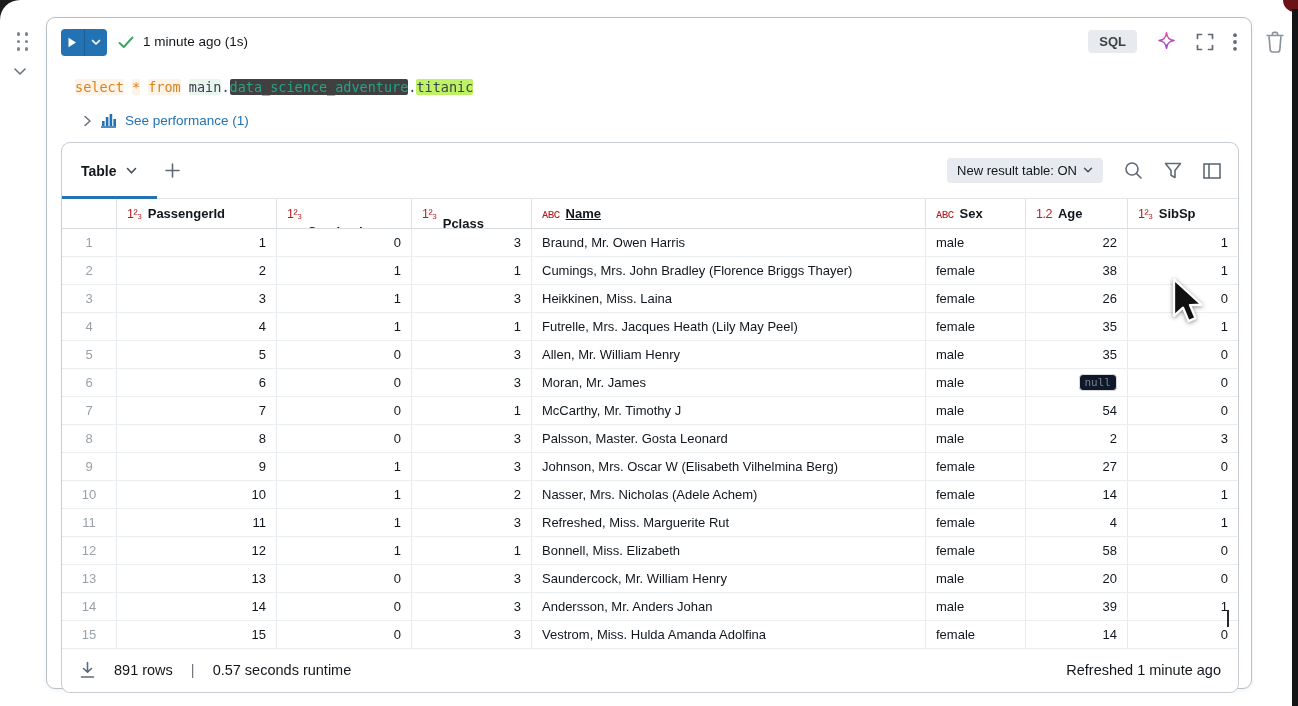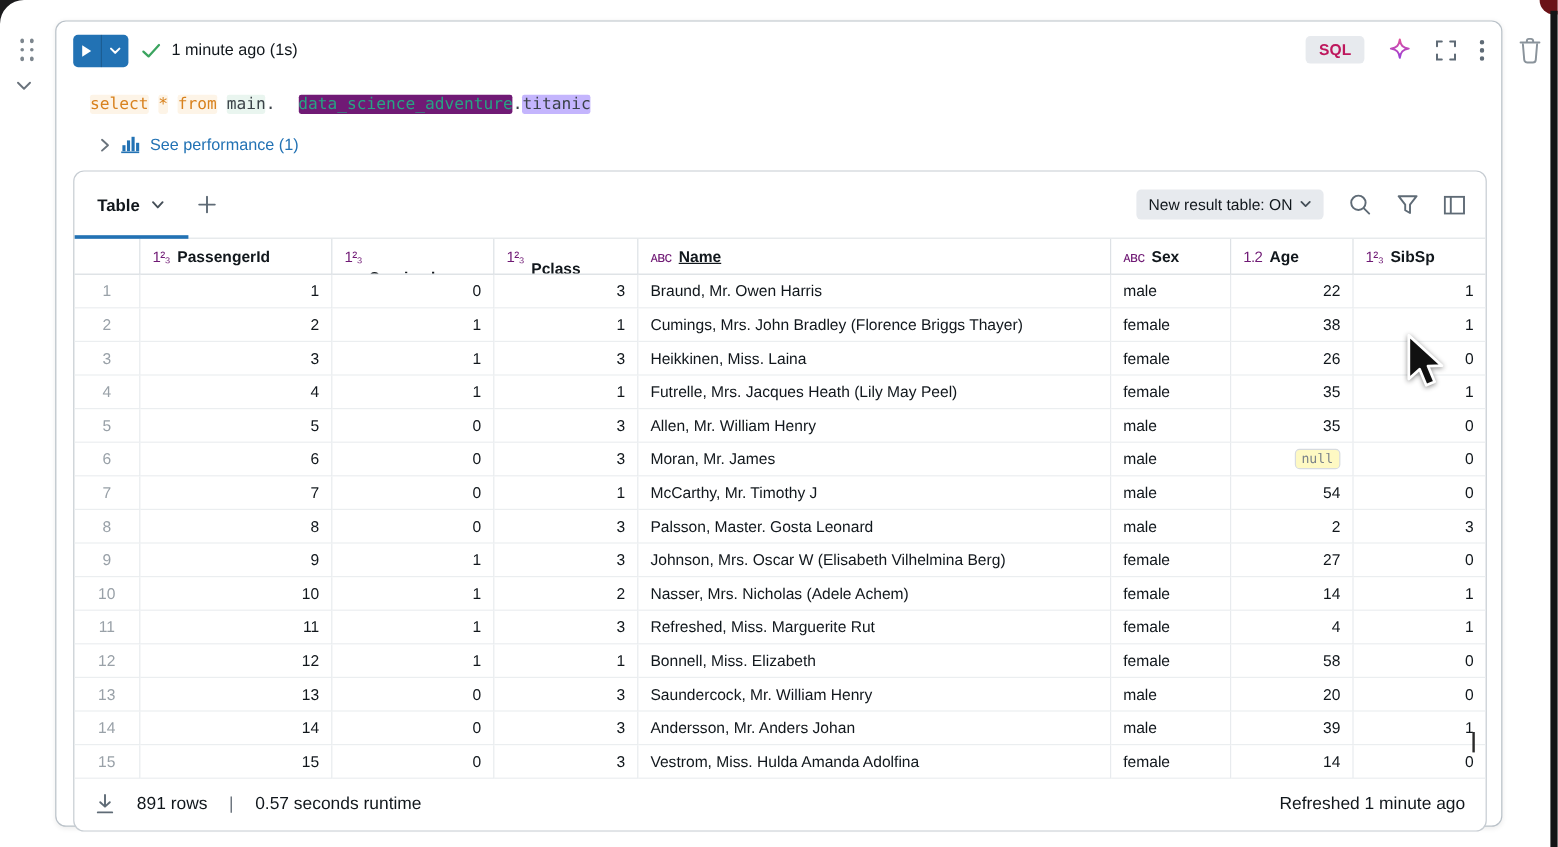--- a/index.html
+++ b/index.html
@@ -27,34 +27,34 @@
 
   
   #run-btn { left:14px; top:11px; width:46px; height:27px; background:#2272B4;
              border-radius:4px; display:flex; align-items:center; cursor:pointer; }
   #run-btn .half { flex:1; display:flex; align-items:center; justify-content:center; height:100%; }
   #run-btn .half + .half { border-left:1px solid rgba(0,0,0,0.18); }
   #check-icon { left:71px; top:18px; }
   #status-text { left:96px; top:16px; font-size:13.5px; color:#11171c; }
 
   #cell-actions { right:14px; top:12px; display:flex; align-items:center; gap:19px; }
-  #sql-badge { background:#e7eaee; color:#be185d; font-size:13px; font-weight:600;
+  #sql-badge { background:#e7eaee; color:#404040; font-size:13px; font-weight:600;
                padding:4px 11px; border-radius:4px; }
   .icon-btn { display:flex; align-items:center; justify-content:center; cursor:pointer; }
 
   #trash-btn { left:1264px; top:30px; }
 
   
   #sql-code { left:28px; top:61px; font-family:"DejaVu Sans Mono", monospace;
               font-size:13.5px; white-space:pre; }
   #sql-code .kw   { color:#d8821e; background:#fdf4e7; border-radius:2px; }
   #sql-code .plain{ color:#3b4248; }
   #sql-code .hl   { color:#3b4248; background:#e9f5ef; border-radius:2px; }
-  #sql-code .schema { color:#27a383; background:#701a75; border-radius:2px;margin-left:19px; }
-  #sql-code .hl2  { color:#3b4248; background:#c4b5fd; border-radius:2px; }
+  #sql-code .schema { color:#27a383; background:#404040; border-radius:2px; }
+  #sql-code .hl2  { color:#3b4248; background:#bef264; border-radius:2px; }
 
   
   #perf-row { left:36px; top:95px; display:flex; align-items:center; gap:8px; cursor:pointer; }
   #perf-link { color:#2272B4; font-size:13.5px; }
 
   
   #panel { left:14px; top:124px; width:1178px; height:551px; border:1px solid #c6ccd2;
            border-radius:9px; overflow:hidden; background:#fff; }
   #tabbar { position:relative; height:56px; border-bottom:1px solid #e1e5e8;
             display:flex; align-items:center; }
@@ -69,28 +69,28 @@
   #toggle-pill { background:#e7eaee; border-radius:4px; padding:5px 10px;
                  display:flex; align-items:center; gap:6px; font-size:13px; cursor:pointer; }
 
   
   .tr { display:flex; }
   .th, .td { flex:none; height:28px; display:flex; align-items:center;
              border-right:1px solid #e8ebee; font-size:13px; overflow:hidden;
              white-space:nowrap; }
   .th { height:30px; border-bottom:1px solid #d7dce0; border-right:1px solid #dde1e5;
         gap:6px; padding-left:10px; font-weight:700; }
-  .th .ticon { font-weight:400; color:#701a75; font-size:12.5px; letter-spacing:-0.5px; }
+  .th .ticon { font-weight:400; color:#b91c1c; font-size:12.5px; letter-spacing:-0.5px; }
   .td { border-bottom:1px solid #ebeef0; }
   .td.num { justify-content:flex-end; padding-right:10px; }
   .td.txt { justify-content:flex-start; padding-left:10px; }
   .td.rown { justify-content:center; color:#99a1a8; padding:0; }
   .tr > :last-child { border-right:none; }
   .null-badge { font-family:"DejaVu Sans Mono", monospace; font-size:11px; color:#7a828a;
-                background:#fef9c3; border:1px solid #d7dbdf; border-radius:4px;
+                background:#0f172a; border:1px solid #d7dbdf; border-radius:4px;
                 padding:0 5px; line-height:15px; }
 
   
   #panel-footer { height:42px; display:flex; align-items:center; padding:0 17px; gap:18px; }
   #footer-left { display:flex; align-items:center; gap:18px; font-size:14.5px; }
   #footer-sep { color:#6a737c; }
   #footer-right { margin-left:auto; font-size:14.5px; }
 
   #row15-artifact { left:1227px; top:610px; width:2px; height:17px; background:#2a2a2a; }
   #cursor { left:1168px; top:278px; filter:drop-shadow(0 1px 2px rgba(0,0,0,0.45)); }

